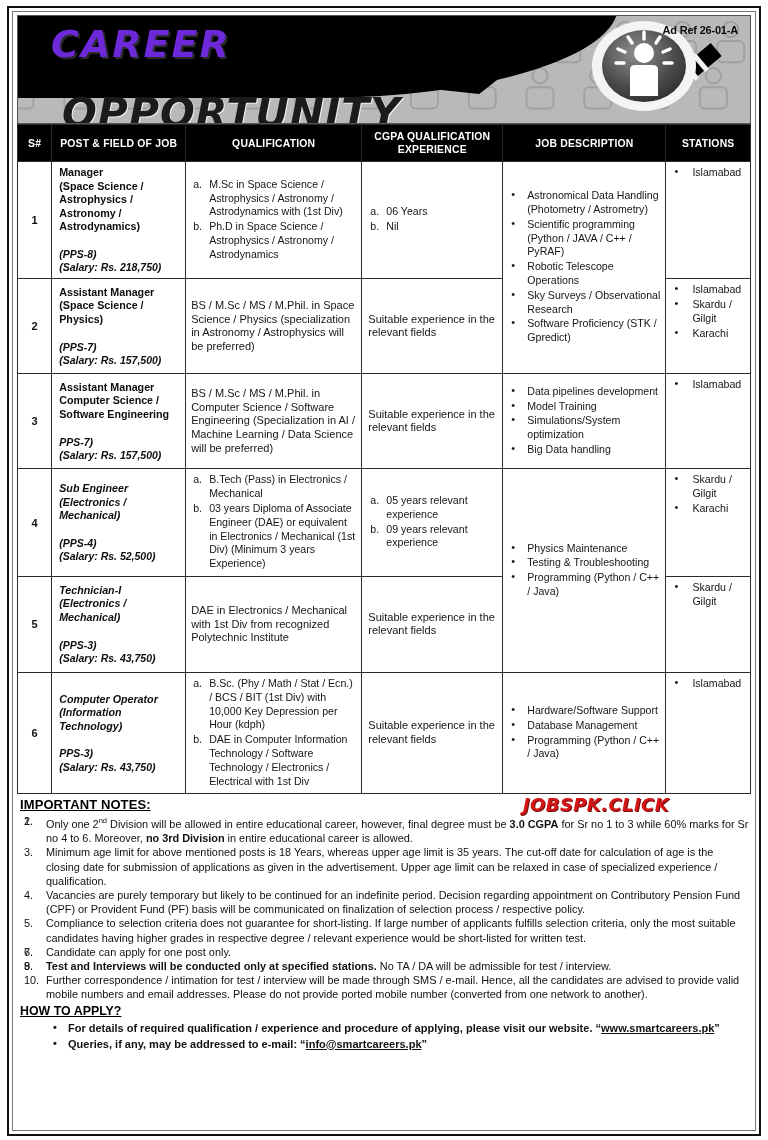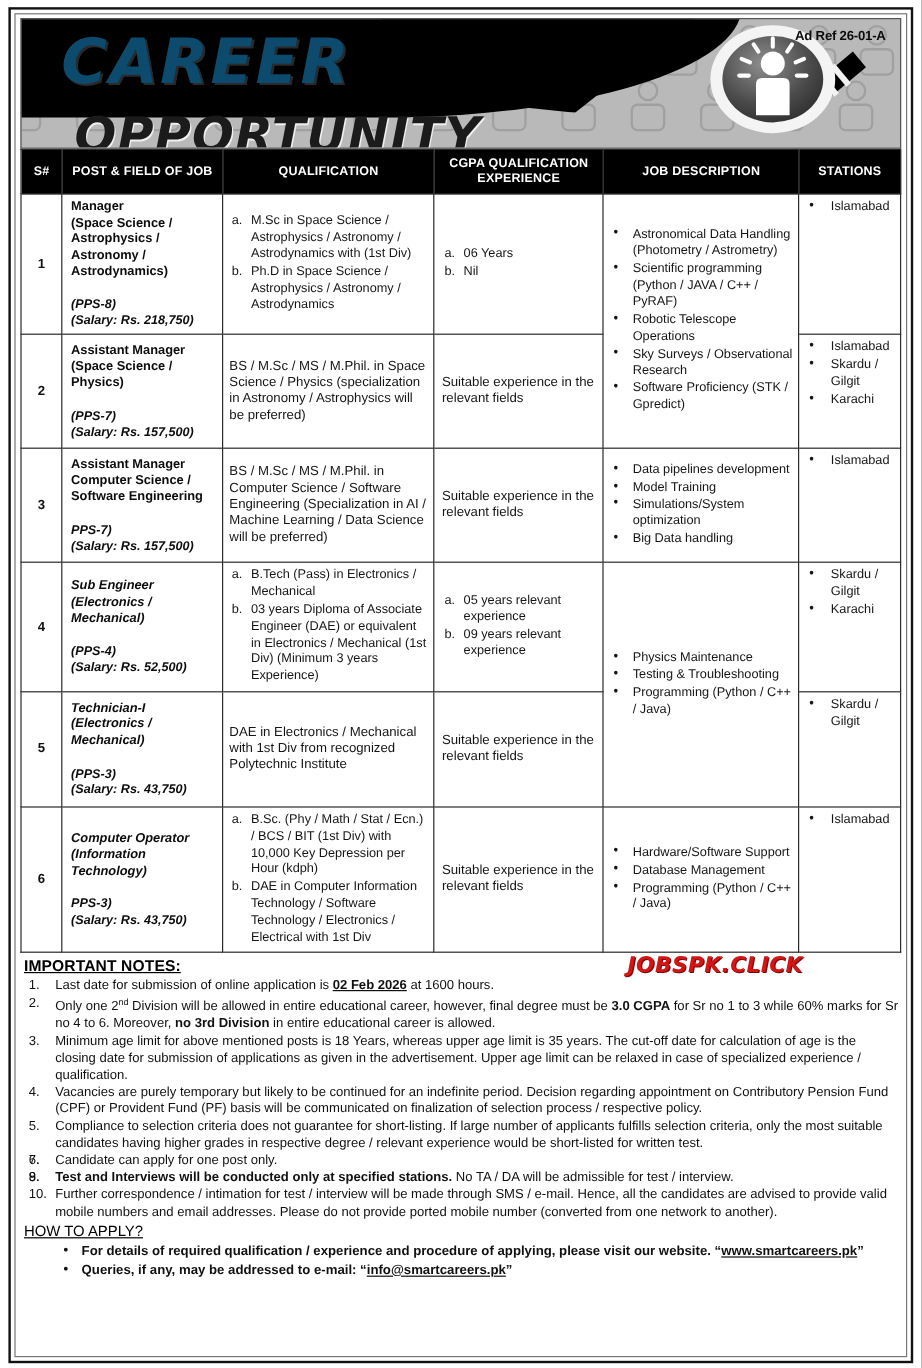--- a/index.html
+++ b/index.html
@@ -70,23 +70,23 @@
     background: #000;
     clip-path: polygon(0 0, 100% 0, 62% 100%, 0 78%);
   }
   .word-career {
     position: absolute;
     left: 33px;
     top: 6px;
     font-family: "DejaVu Sans", sans-serif;
     font-style: italic;
     font-weight: bold;
-    font-size: 52px;
+    font-size: 38px;
     letter-spacing: 2px;
-    color: #0c4a6e;
+    color: #6d28d9;
     text-shadow: 2px 2px 0 #2a2a2a;
     z-index: 3;
     white-space: nowrap;
   }
   .word-opportunity {
     position: absolute;
     left: 44px;
     top: 56px;
     font-family: "DejaVu Sans", sans-serif;
     font-style: italic;
@@ -240,21 +240,21 @@
   }
   ol.notes > li .num {
     position: absolute;
     left: 4px;
     top: 0;
     width: 17px;
     text-align: left;
   }
   .apply-head {
     font-size: 12.4px;
-    font-weight: normal;
+    font-weight: bold;
     text-decoration: underline;
     color: #000;
     margin-top: 2px;
   }
   ul.apply { margin: 2px 0 0 0; padding: 0; list-style: none; }
   ul.apply li {
     position: relative;
     padding-left: 48px;
     font-size: 11px;
     line-height: 16px;
@@ -571,21 +571,21 @@
                 </ul>
               </td>
             </tr>
           </tbody>
     </table>
 
     <div class="notes-wrap">
       <div class="notes-head">IMPORTANT NOTES:</div>
       <div class="watermark">JOBSPK.CLICK</div>
       <ol class="notes" id="notes-list">
-            <li><span class="num">1.</span><span>Last date for submission of online application is <span class="b u">02 Feb 2026</span> at 1600 hours.</span></li>
+            <li><span class="num">1.</span></li>
             <li><span class="num">2.</span><span>Only one 2<sup>nd</sup> Division will be allowed in entire educational career, however, final degree must be <span class="b">3.0 CGPA</span> for Sr no 1 to 3 while 60% marks for Sr no 4 to 6. Moreover, <span class="b">no 3rd Division</span> in entire educational career is allowed.</span></li>
             <li><span class="num">3.</span><span>Minimum age limit for above mentioned posts is 18 Years, whereas upper age limit is 35 years. The cut-off date for calculation of age is the closing date for submission of applications as given in the advertisement. Upper age limit can be relaxed in case of specialized experience / qualification.</span></li>
             <li><span class="num">4.</span><span>Vacancies are purely temporary but likely to be continued for an indefinite period. Decision regarding appointment on Contributory Pension Fund (CPF) or Provident Fund (PF) basis will be communicated on finalization of selection process / respective policy.</span></li>
             <li><span class="num">5.</span><span>Compliance to selection criteria does not guarantee for short-listing. If large number of applicants fulfills selection criteria, only the most suitable candidates having higher grades in respective degree / relevant experience would be short-listed for written test.</span></li>
             <li><span class="num">6.</span></li>
             <li><span class="num">7.</span><span>Candidate can apply for one post only.</span></li>
             <li><span class="num">8.</span></li>
             <li><span class="num">9.</span><span><span class="b">Test and Interviews will be conducted only at specified stations.</span> No TA / DA will be admissible for test / interview.</span></li>
             <li><span class="num">10.</span><span>Further correspondence / intimation for test / interview will be made through SMS / e-mail. Hence, all the candidates are advised to provide valid mobile numbers and email addresses. Please do not provide ported mobile number (converted from one network to another).</span></li>
           </ol>

